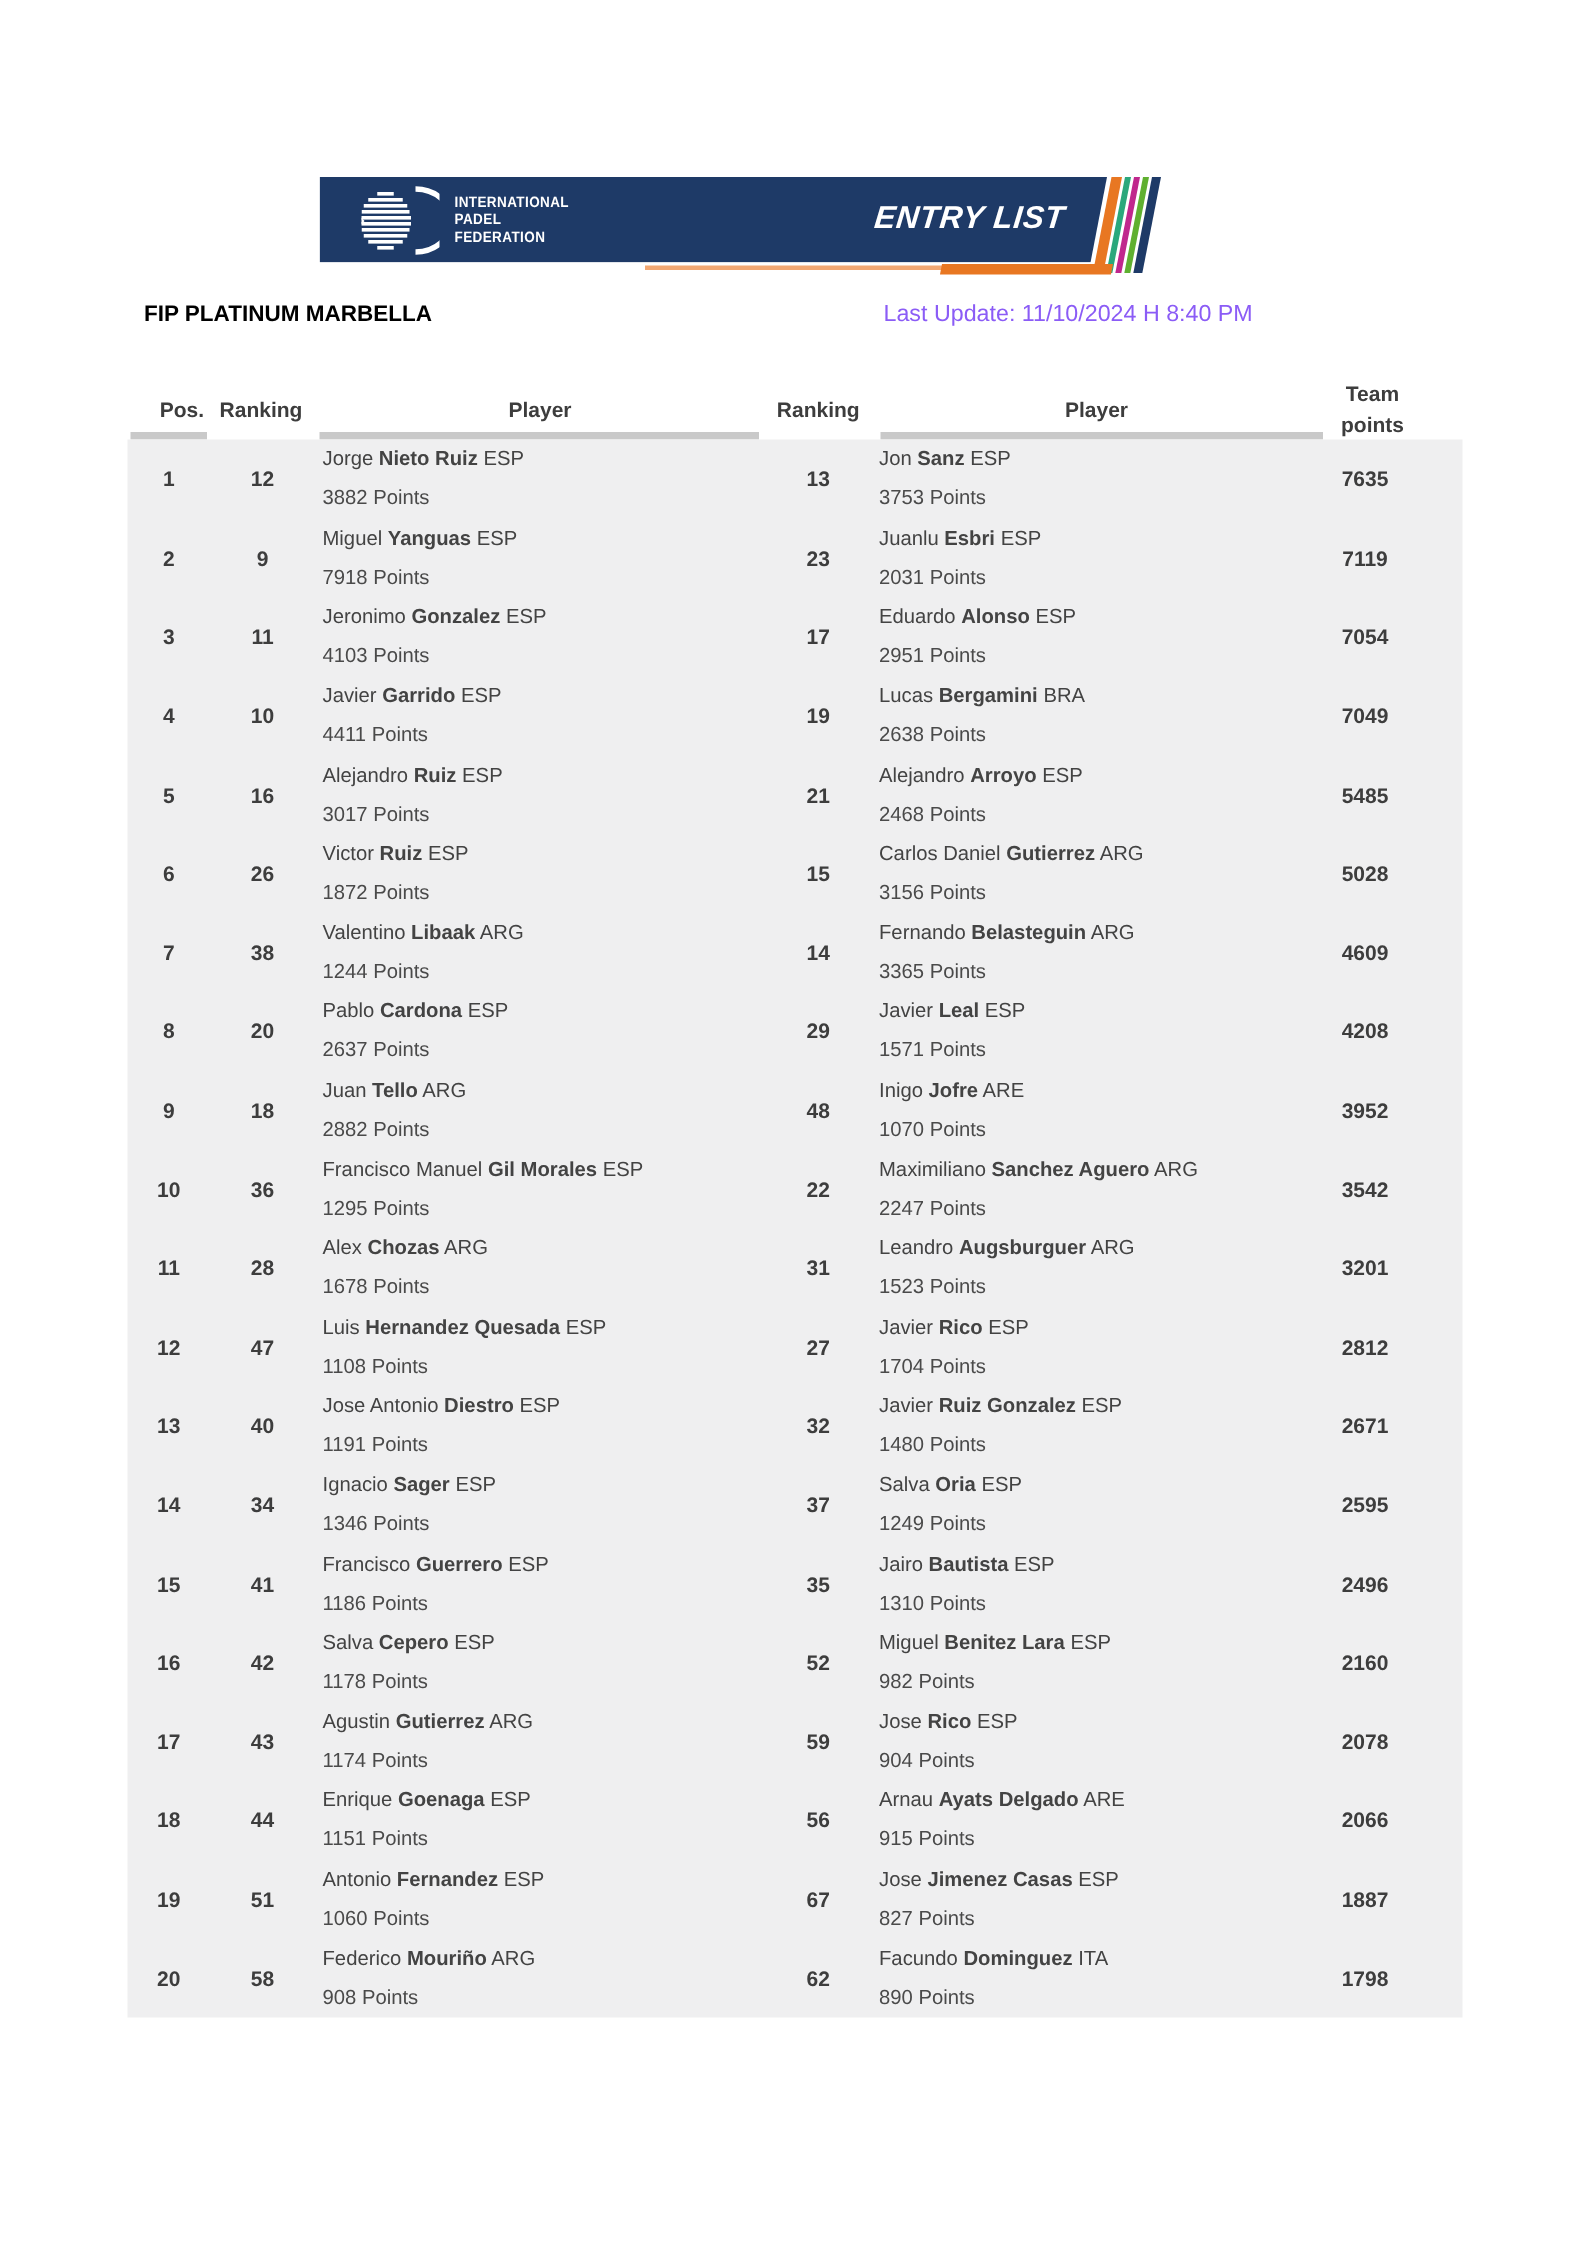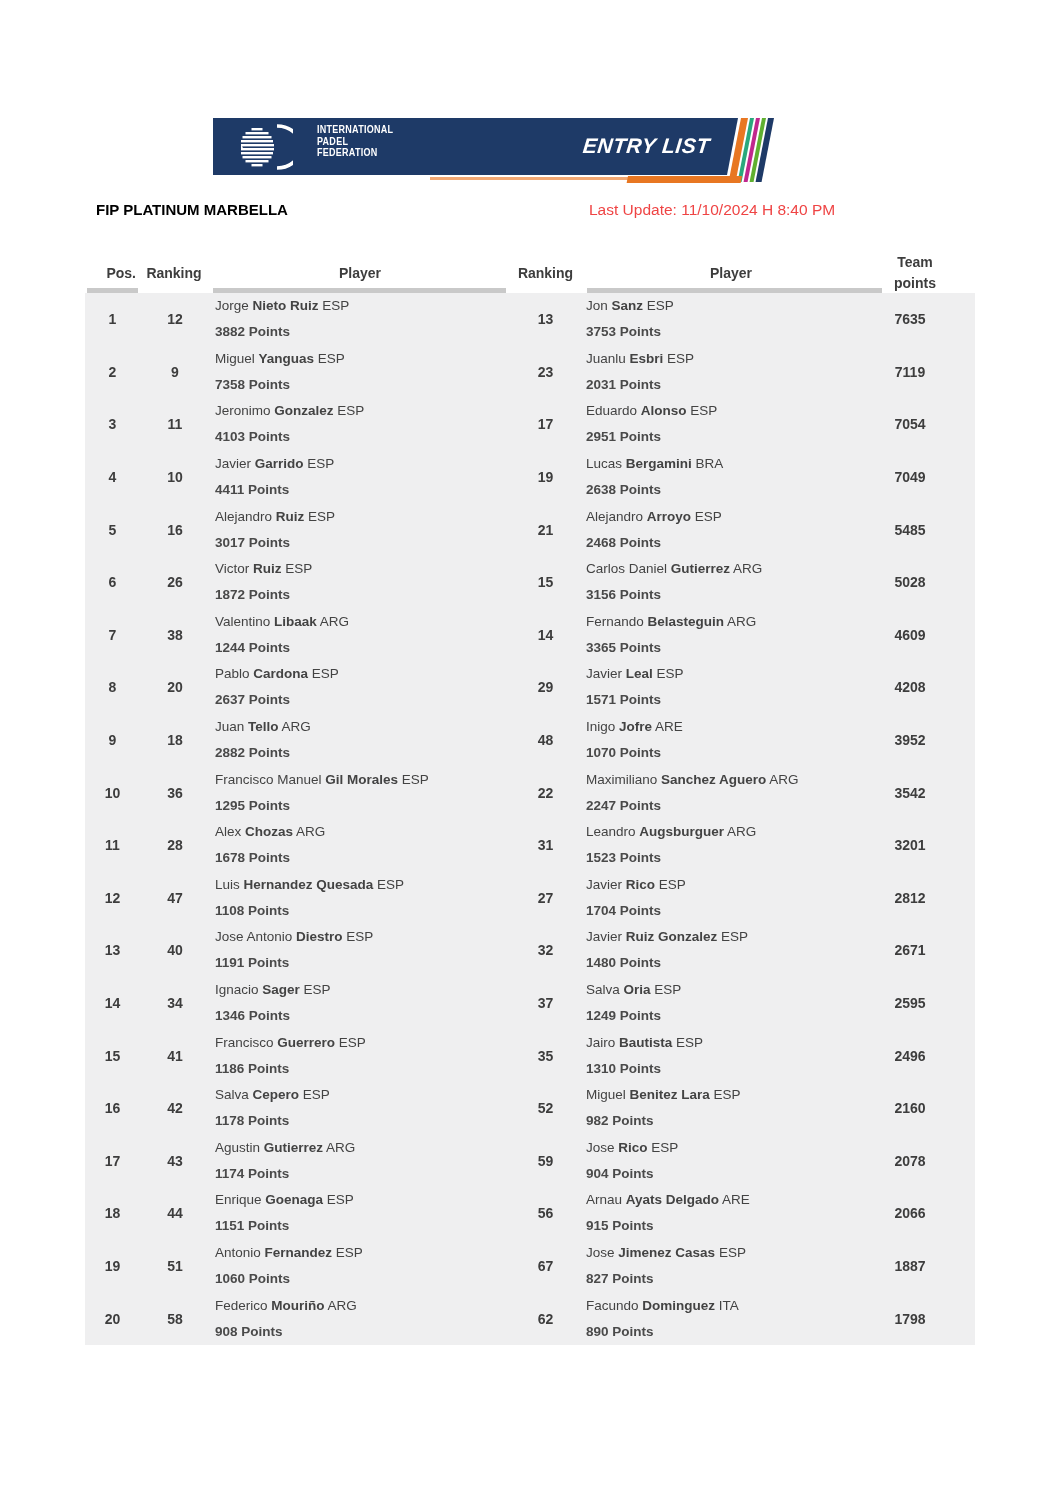--- a/index.html
+++ b/index.html
@@ -9,40 +9,40 @@
     background:#ffffff;
     font-family:"Liberation Sans", sans-serif;
     overflow:hidden;
   }
   
   .banner-navy{
     position:absolute;left:213px;top:118px;width:525px;height:57px;
     background:#1e3a67;
     clip-path:polygon(0 0,100% 0,calc(100% - 11px) 100%,0 100%);
   }
-  .logo-group{position:absolute;left:28px;top:6px;display:flex;gap:24px;}
+  .logo-group{position:absolute;left:28px;top:6px;display:flex;align-items:center;gap:10px;}
   .logo-icon{display:block;}
   .logo-text{color:#ffffff;font-weight:bold;font-size:10px;line-height:11.5px;letter-spacing:.3px;transform:scaleX(.9);transform-origin:left center;}
   .entry-list{
     position:absolute;right:28px;top:16px;
     color:#ffffff;font-size:21px;font-weight:bold;font-style:italic;
     letter-spacing:.5px;transform:skewX(-6deg);
   }
   .stripe{position:absolute;top:118px;height:64px;transform:skewX(-11deg);transform-origin:top left;}
   .stripe.s1{left:741px;width:7px;background:#e87722;}
   .stripe.s2{left:750px;width:4px;background:#2aa87c;}
   .stripe.s3{left:756px;width:4px;background:#c0278d;}
   .stripe.s4{left:762px;width:4px;background:#5fb030;}
   .stripe.s5{left:768px;width:6px;background:#1e3a67;}
   .underline-thin{position:absolute;left:430px;top:177px;width:200px;height:3px;background:#f2a873;}
   .underline-thick{position:absolute;left:628px;top:175.5px;width:114px;height:7px;background:#e87722;transform:skewX(-11deg);transform-origin:top left;}
 
   
   .doc-title{position:absolute;left:96px;top:201px;font-size:15px;font-weight:bold;color:#000000;}
-  .last-update{position:absolute;left:589px;top:201px;font-size:15.5px;color:#ef4444;}
+  .last-update{position:absolute;left:589px;top:201px;font-size:15.5px;color:#8b5cf6;}
 
   
   .th{position:absolute;font-size:14px;font-weight:bold;color:#3d3d3d;text-align:center;}
   .th-pos{left:90px;top:265px;width:46px;text-align:right;}
   .th-rank1{left:139px;top:265px;width:70px;}
   .th-player1{left:210px;top:265px;width:300px;}
   .th-rank2{left:510px;top:265px;width:71px;}
   .th-player2{left:581px;top:265px;width:300px;}
   .th-team{left:881px;top:252px;width:94px;padding-right:0;line-height:21px;}
   .th-team .inner{display:block;width:68px;margin:0;}
@@ -61,21 +61,21 @@
     flex:1 1 0;
     display:grid;
     grid-template-columns:55px 70px 300px 71px 300px 94px;
     align-items:center;
     color:#434343;
   }
   .cell-num{font-weight:bold;font-size:14px;color:#3d3d3d;text-align:center;}
   .cell-team{font-weight:bold;font-size:14px;color:#3d3d3d;text-align:center;padding-right:36px;box-sizing:border-box;}
   .cell-player{padding-left:5px;font-size:13.5px;line-height:26px;}
   .cell-player .lname{font-weight:bold;}
-  .cell-player .pts{font-weight:bold;color:#4a4a4a;}
+  .cell-player .pts{font-weight:normal;color:#4a4a4a;}
 </style>
 </head>
 <body>
 
 <div class="page">
 
   <div class="banner-navy">
     <div class="logo-group">
       <svg class="logo-icon" width="52" height="46" viewBox="0 0 52 46">
         <g fill="#ffffff">
@@ -139,21 +139,21 @@
         <div class="pts">3753 Points</div>
       </div>
       <div class="cell-team">7635</div>
     </div>
 
     <div class="trow">
       <div class="cell-num">2</div>
       <div class="cell-num">9</div>
       <div class="cell-player">
         <div><span>Miguel</span> <span class="lname">Yanguas</span> <span>ESP</span></div>
-        <div class="pts">7358 Points</div>
+        <div class="pts">7918 Points</div>
       </div>
       <div class="cell-num">23</div>
       <div class="cell-player">
         <div><span>Juanlu</span> <span class="lname">Esbri</span> <span>ESP</span></div>
         <div class="pts">2031 Points</div>
       </div>
       <div class="cell-team">7119</div>
     </div>
 
     <div class="trow">

